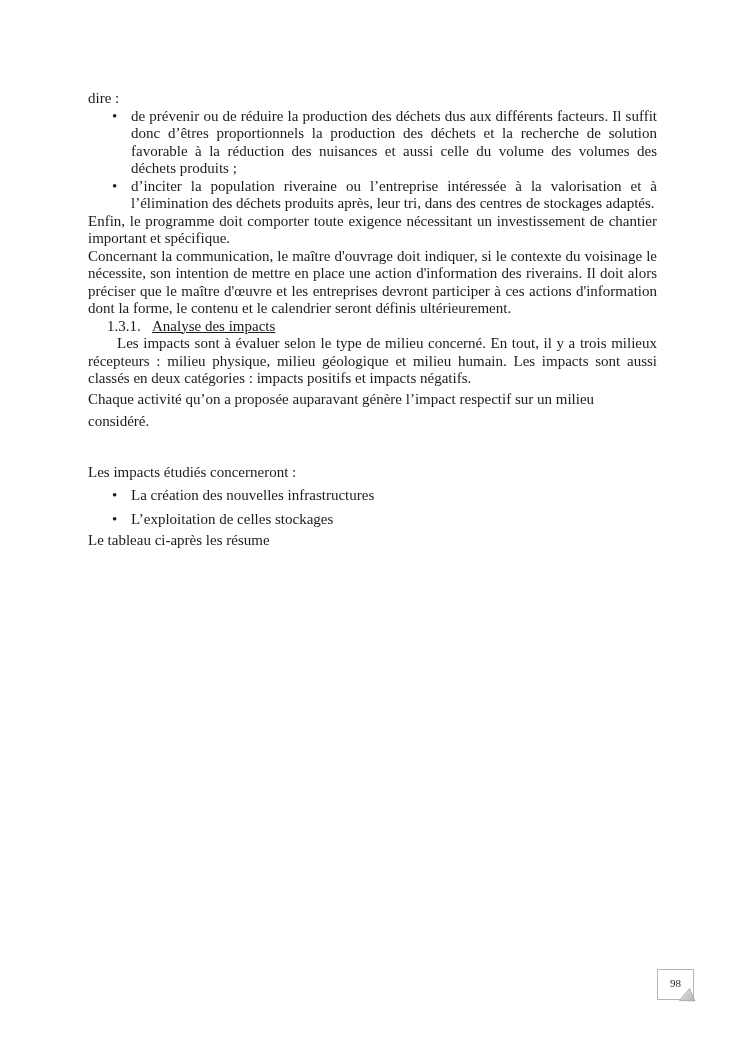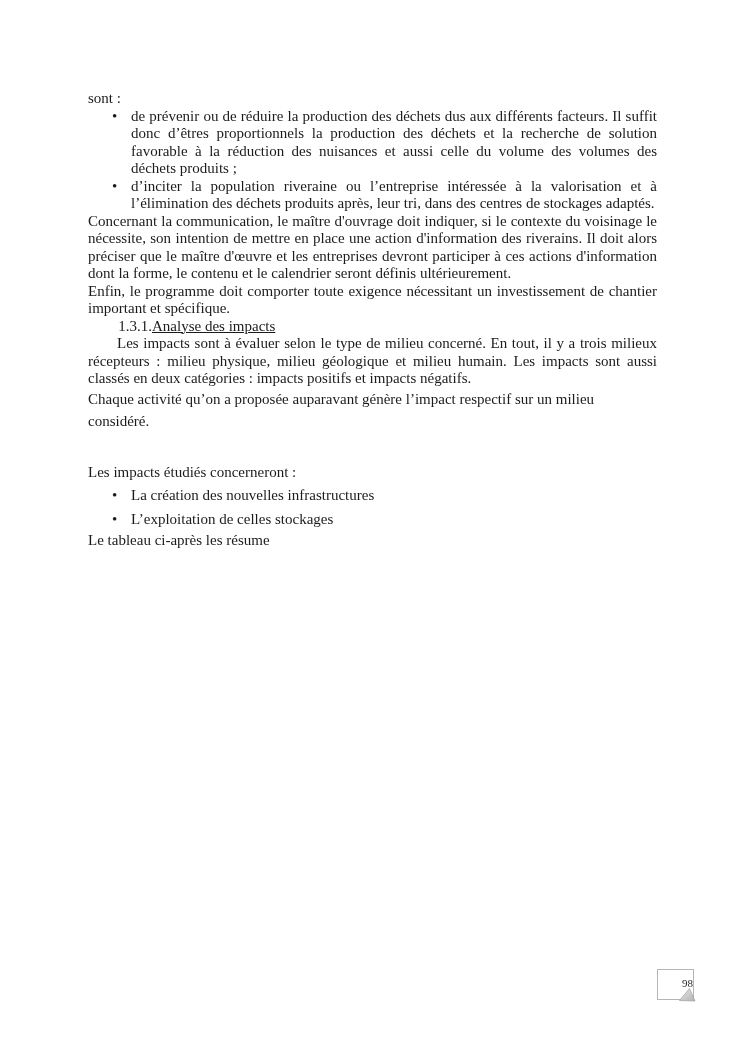--- a/index.html
+++ b/index.html
@@ -25,68 +25,68 @@
   ul.blist li {
     position: relative;
     margin-left: 43px;
     text-align: justify;
   }
   .bullet-marker { position: absolute; left: -19px; top: 0; }
   .heading { text-align: left; }
   .h13 { margin-top: 13px; padding-left: 10px; }
   .h13 .num { display: inline-block; width: 35px; }
   .h131 { padding-left: 19px; }
-  .h131 .num { display: inline-block; width: 45px; text-align: right; }
+  .h131 .num { display: inline-block; width: 45px; }
   .h-title { text-decoration: underline; }
   .chaque { text-align: left; line-height: 22px; font-family: Liberation Serif, serif; }
   .plain { text-align: left; margin-top: 32px; }
   ul.blist2 li { margin-top: 6px; text-align: left; }
   .mt4 { margin-top: 4px; }
   .pagenum-box {
     position: absolute;
     left: 657px; top: 969px;
     width: 35px; height: 29px;
     border: 1px solid #b5b5b5;
     background: #ffffff;
-    text-align: right;
+    text-align: center;
     line-height: 27px;
     font-size: 11px;
     color: #2a2a2a;
   }
   .fold {
     position: absolute;
     right: -3px; bottom: -3px;
     width: 17px; height: 15px;
     display: block;
   }
 </style>
 </head>
 <body>
 
 <div class="content">
 
   <p>
-    <span>sont :</span>
+    <span>dire :</span>
   </p>
 
   <ul class="blist">
     <li>
       <span class="bullet-marker">•</span>
       <span>de prévenir ou de réduire la production des déchets dus aux différents facteurs. Il suffit donc d’êtres proportionnels la production des déchets et la recherche de solution favorable à la réduction des nuisances et aussi celle du volume des volumes des déchets produits ;</span>
     </li>
     <li>
       <span class="bullet-marker">•</span>
       <span>d’inciter la population riveraine ou l’entreprise intéressée à la valorisation et à l’élimination des déchets produits après, leur tri, dans des centres de stockages adaptés.</span>
     </li>
   </ul>
 
 
+  <p>Enfin, le programme doit comporter toute exigence nécessitant un investissement de chantier important et spécifique.</p>
+
   <p>Concernant la communication, le maître d'ouvrage doit indiquer, si le contexte du voisinage le nécessite, son intention de mettre en place une action d'information des riverains. Il doit alors préciser que le maître d'œuvre et les entreprises devront participer à ces actions d'information dont la forme, le contenu et le calendrier seront définis ultérieurement.</p>
-
-  <p>Enfin, le programme doit comporter toute exigence nécessitant un investissement de chantier important et spécifique.</p>
 
 
   <p class="heading h131">
     <span class="num">1.3.1.</span><span class="h-title">Analyse des impacts</span>
   </p>
 
   <p class="indent">Les impacts sont à évaluer selon le type de milieu concerné. En tout, il y a trois milieux récepteurs : milieu physique, milieu géologique et milieu humain. Les impacts sont aussi classés en deux catégories : impacts positifs et impacts négatifs.</p>
 
   <p class="chaque">
     <span>Chaque activité qu’on a proposée auparavant génère l’impact respectif sur un milieu</span><br>

